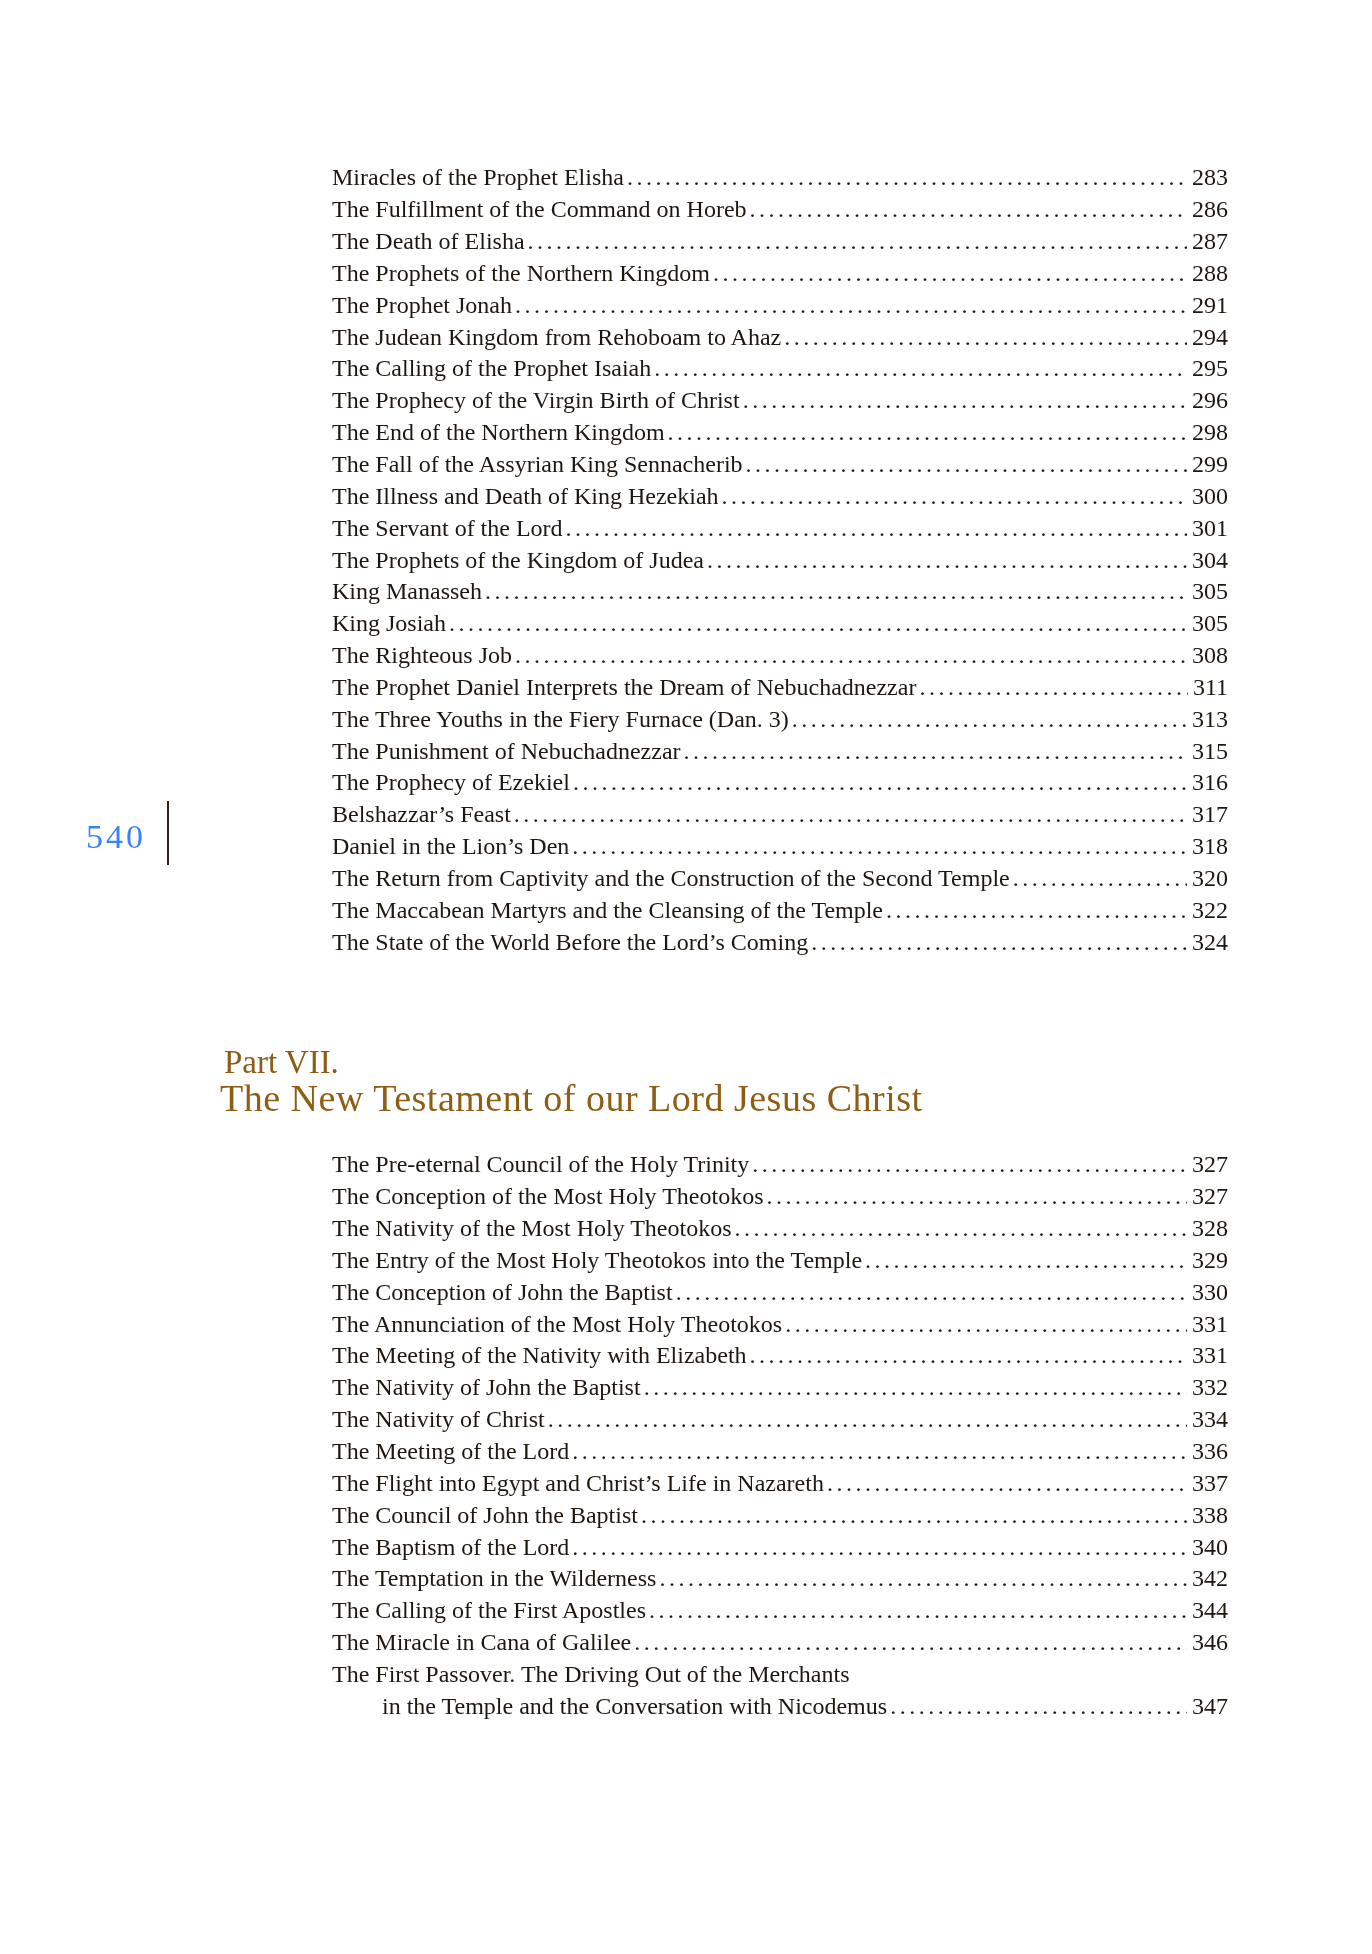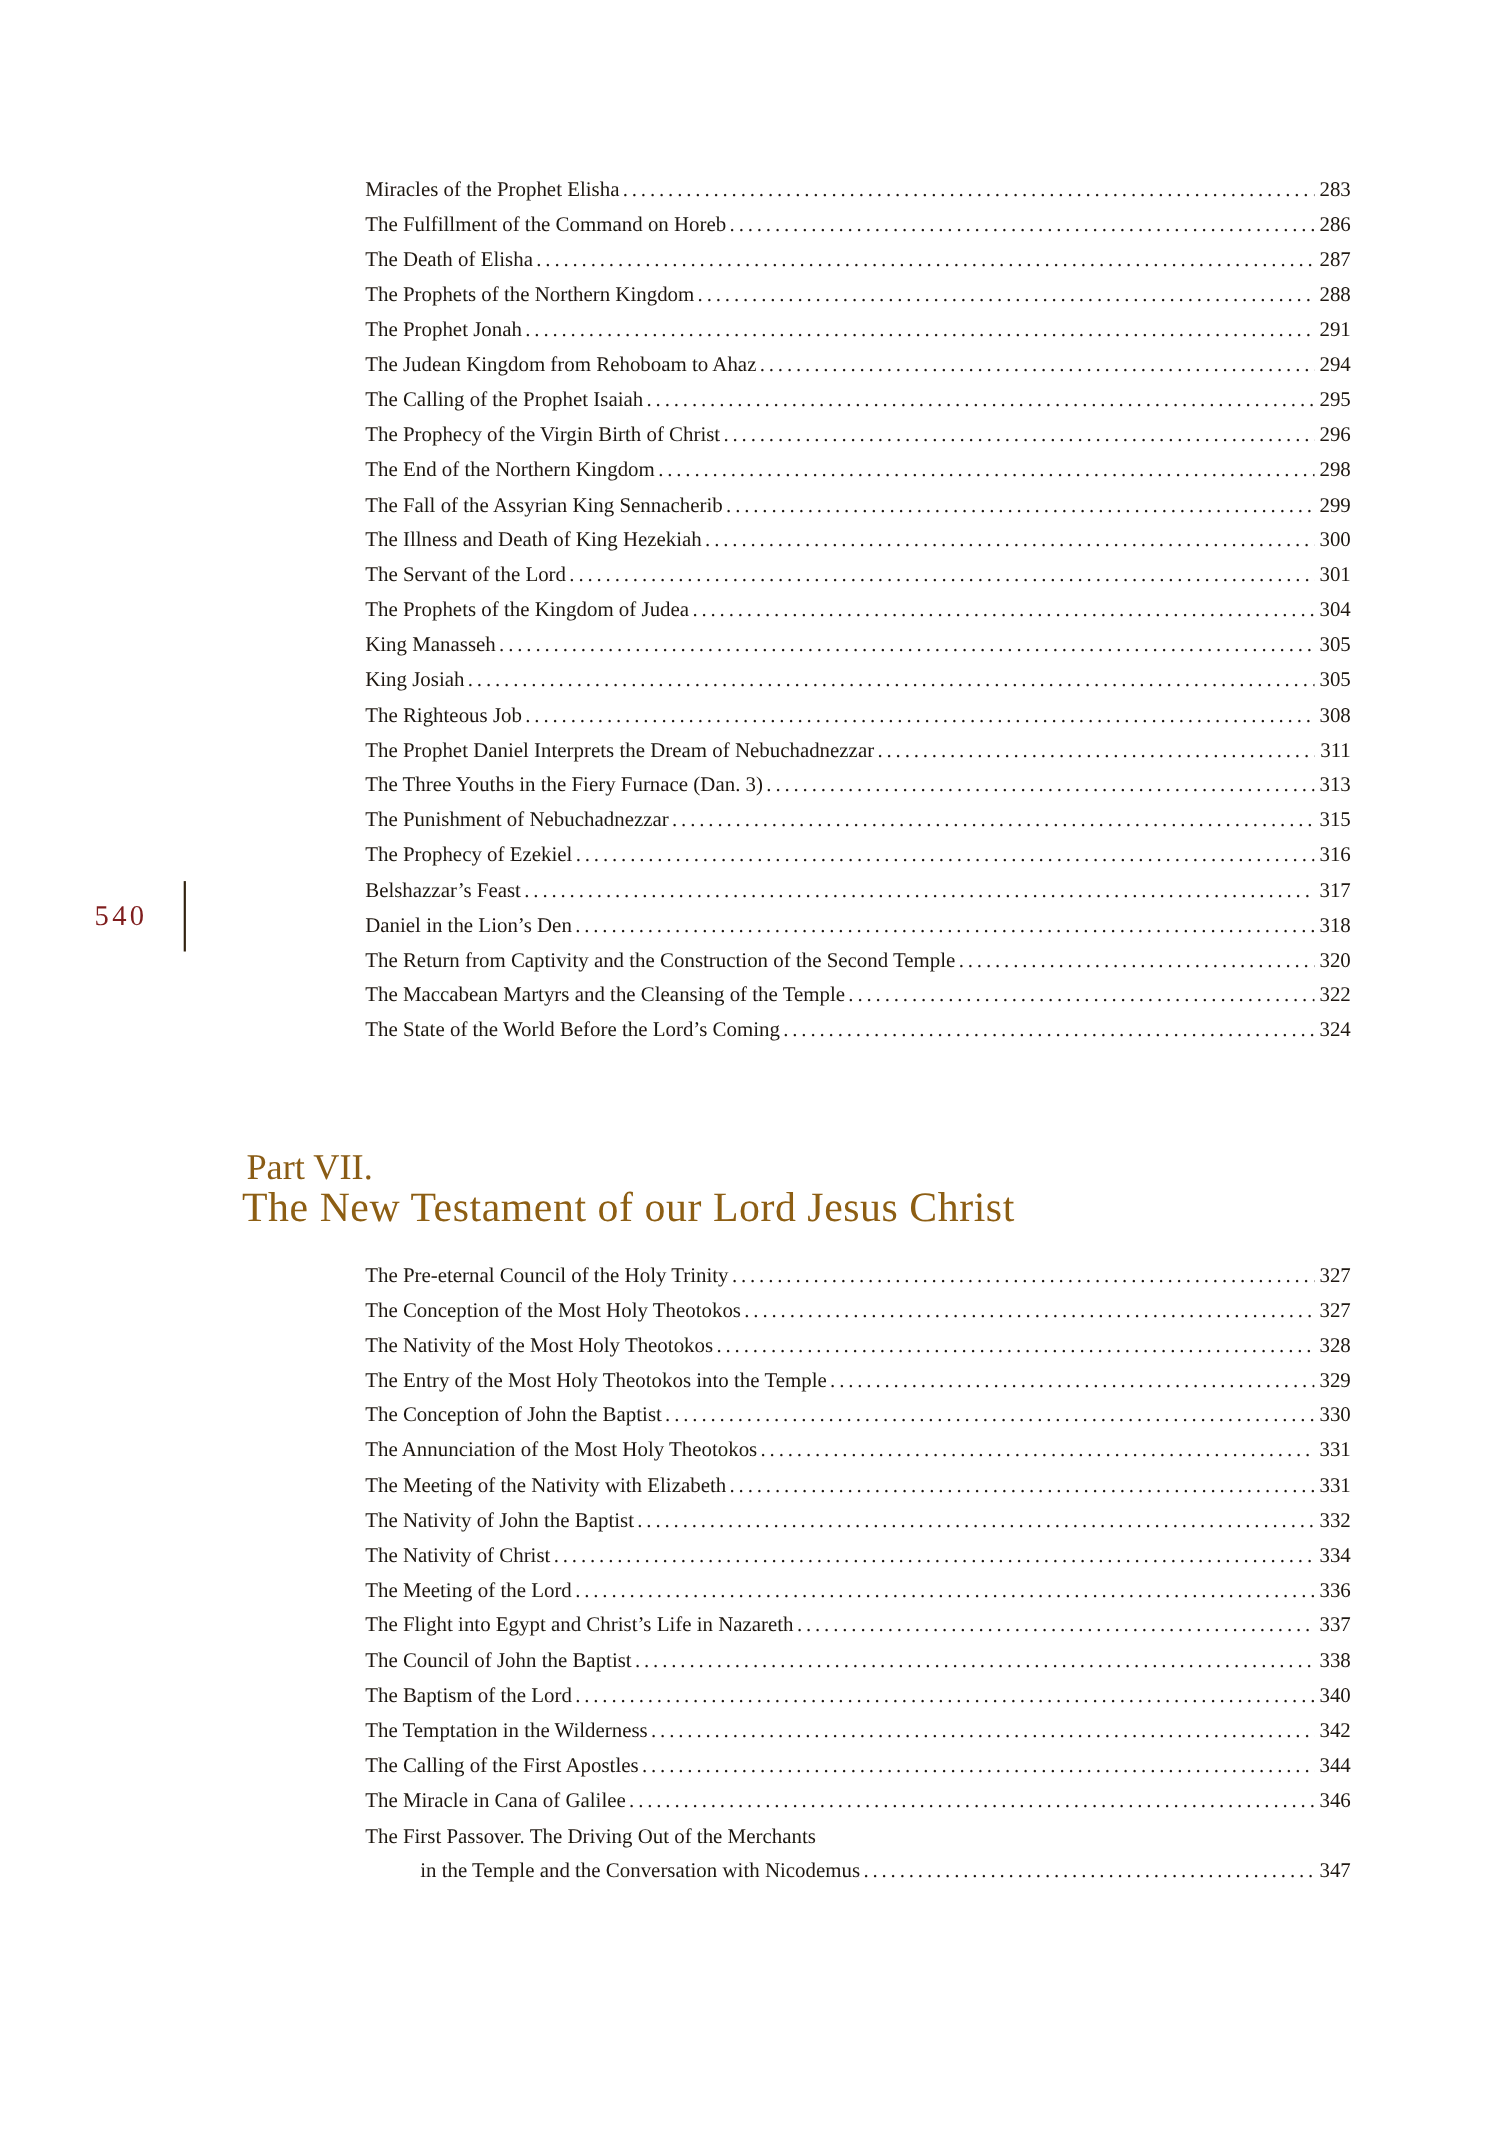--- a/index.html
+++ b/index.html
@@ -11,23 +11,23 @@
     font-family: "Liberation Serif", serif;
     overflow: hidden;
     margin: 0 auto;
   }
 
   
   .folio {
     position: absolute;
     left: 86px;
     top: 818px;
-    font-size: 26px;
+    font-size: 34px;
     letter-spacing: 3px;
-    color: #7f1d1d;
+    color: #3b82f6;
     font-feature-settings: "onum";
   }
   .folio-bar {
     position: absolute;
     left: 167px;
     top: 801px;
     width: 2px;
     height: 64px;
     background: #31220f;
   }
@@ -36,23 +36,23 @@
   .toc {
     position: absolute;
     left: 332px;
     width: 896px;
   }
   .toc-1 { top: 162px; }
   .toc-2 { top: 1149px; font-family: Liberation Serif, serif; }
 
   .toc-row {
     display: flex;
-    align-items: flex-start;
+    align-items: center;
     height: 31.85px;
-    font-size: 19px;
+    font-size: 24px;
     color: #1e1710;
   }
   .toc-row.indent { padding-left: 50px; }
   .toc-title { white-space: nowrap; }
   .toc-leader {
     flex: 1 1 auto;
     overflow: hidden;
     white-space: nowrap;
     margin: 0 5px 0 3px;
     letter-spacing: 3.5px;

